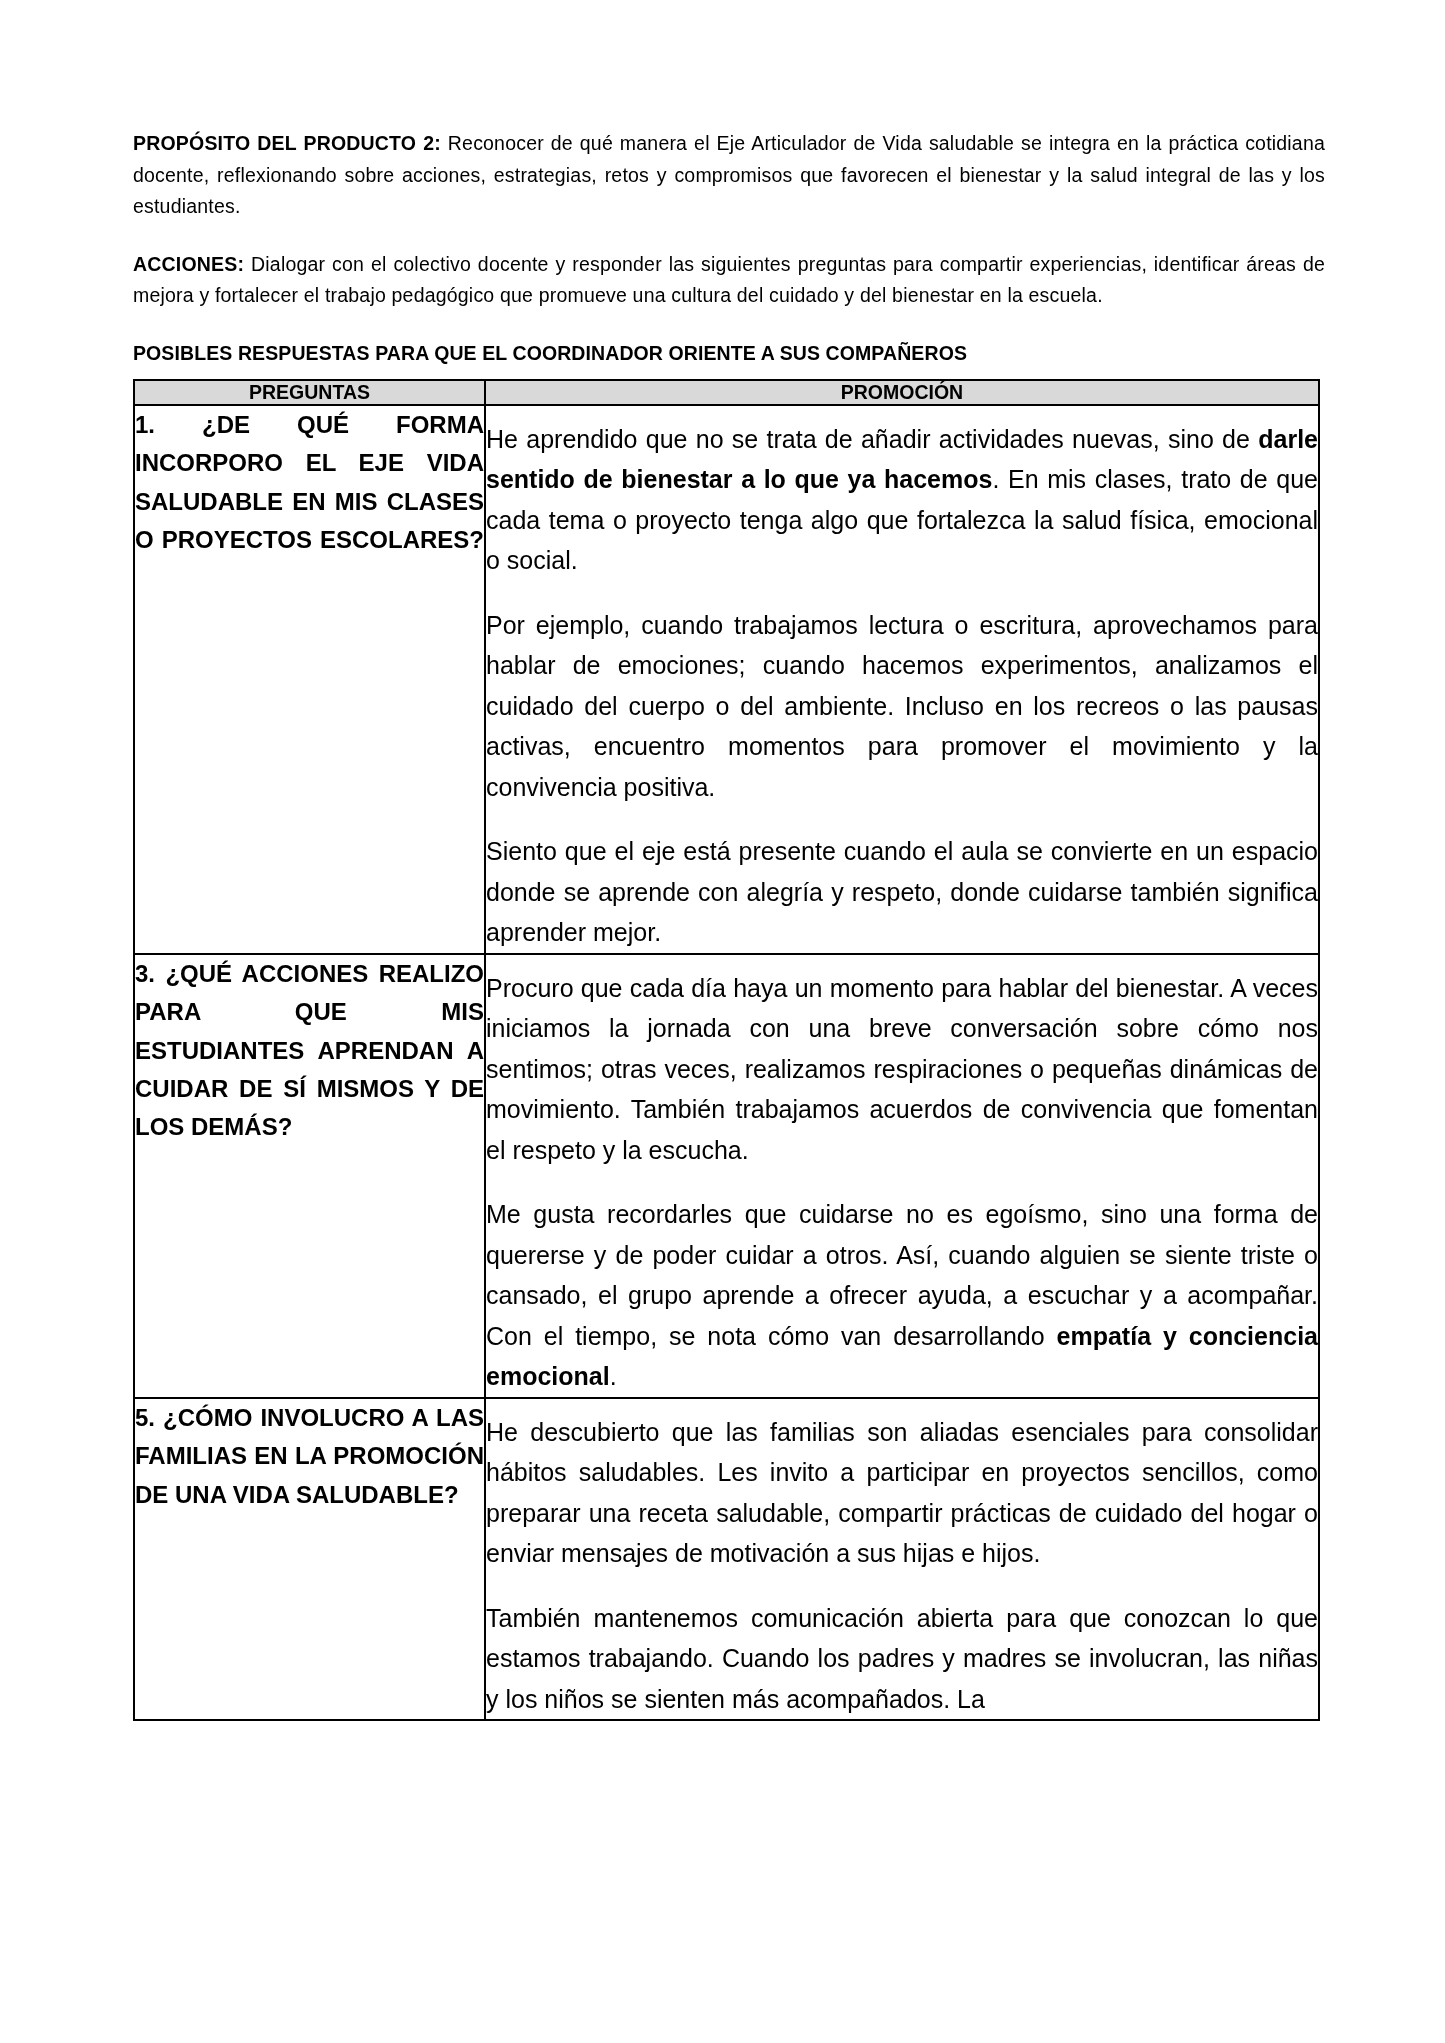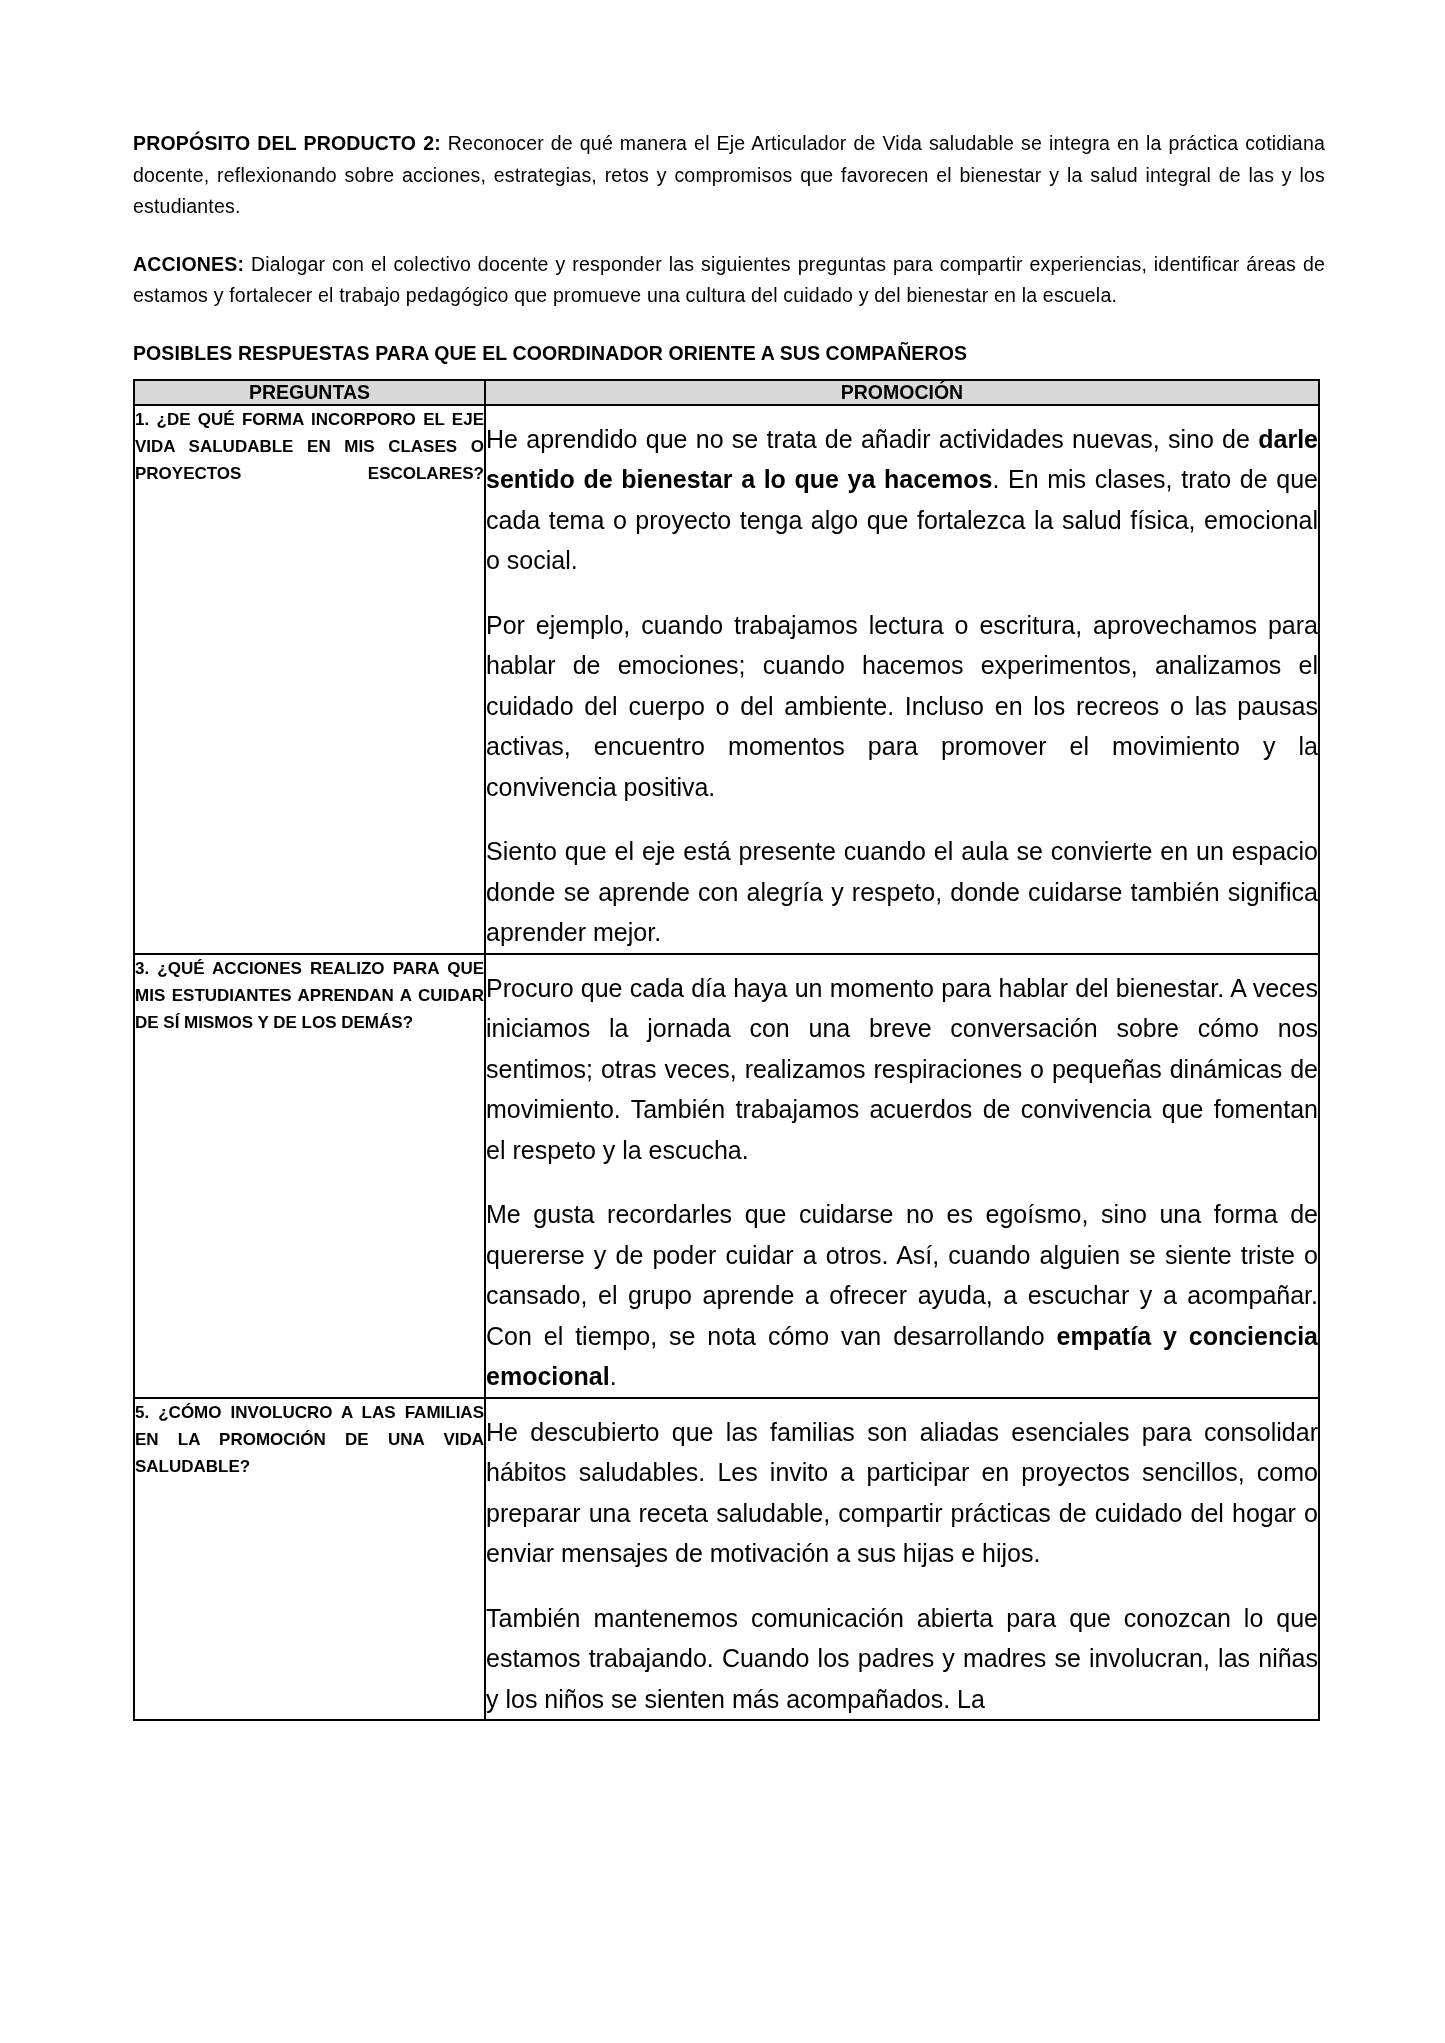--- a/index.html
+++ b/index.html
@@ -61,21 +61,21 @@
     padding: 13px 6px 14px 6px;
     vertical-align: middle;
   }
   td.q-cell {
     padding: 12px 9px 12px 12px;
   }
   td.r-cell {
     padding: 12px 14px 16px 15px;
   }
   .q-text {
-    font-size: 17px;
+    font-size: 24px;
     font-weight: bold;
     line-height: 1.60;
     text-align: justify;
     margin: 0;
   }
   .r-para {
     font-size: 25px;
     line-height: 1.62;
     text-align: justify;
     margin: 13px 0 24px 0;
@@ -94,21 +94,21 @@
 </head>
 <body>
 
 <div class="page">
 
   <p class="intro-para">
     <span class="lead">PROPÓSITO DEL PRODUCTO 2:</span><span> Reconocer de qué manera el Eje Articulador de Vida saludable se integra en la práctica cotidiana docente, reflexionando sobre acciones, estrategias, retos y compromisos que favorecen el bienestar y la salud integral de las y los estudiantes.</span>
   </p>
 
   <p class="intro-para">
-    <span class="lead">ACCIONES:</span><span> Dialogar con el colectivo docente y responder las siguientes preguntas para compartir experiencias, identificar áreas de estamos y fortalecer el trabajo pedagógico que promueve una cultura del cuidado y del bienestar en la escuela.</span>
+    <span class="lead">ACCIONES:</span><span> Dialogar con el colectivo docente y responder las siguientes preguntas para compartir experiencias, identificar áreas de mejora y fortalecer el trabajo pedagógico que promueve una cultura del cuidado y del bienestar en la escuela.</span>
   </p>
 
   <div class="section-heading">POSIBLES RESPUESTAS PARA QUE EL COORDINADOR ORIENTE A SUS COMPAÑEROS</div>
 
   <table class="qa-table">
     <colgroup>
       <col class="col-q">
       <col class="col-r">
     </colgroup>
     <thead>

